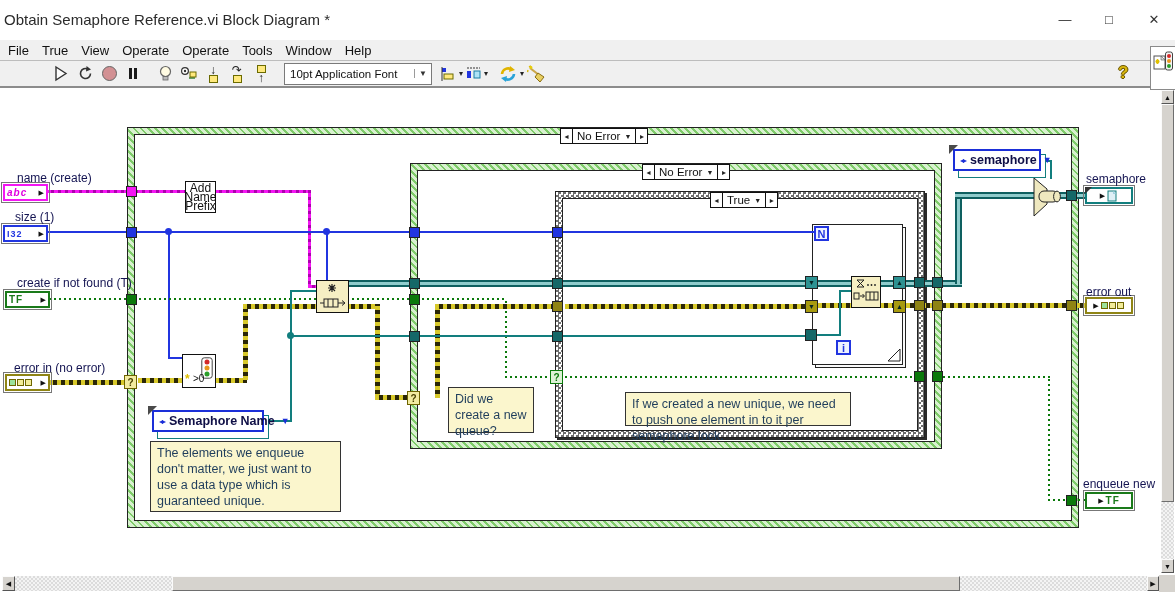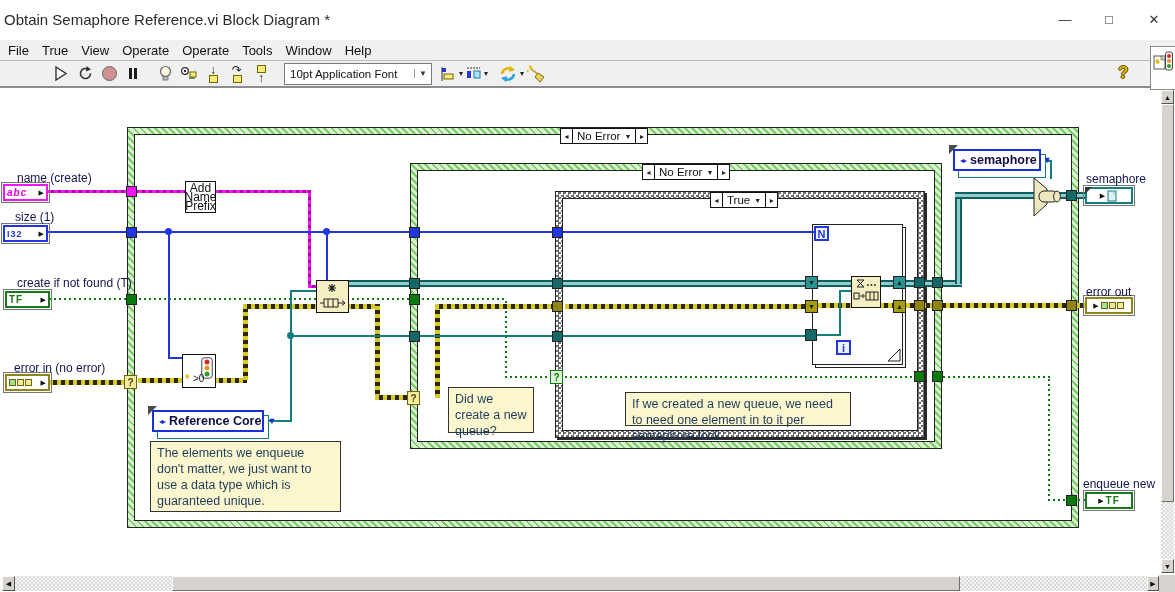--- a/index.html
+++ b/index.html
@@ -399,21 +399,21 @@
   <polygon points="3,1 16,12 16,27 3,39" fill="#efe8bf" stroke="#222"></polygon>
   <rect x="8" y="14" width="19" height="11" rx="5" fill="#efe8bf" stroke="#222"></rect>
   <ellipse cx="26" cy="19.5" rx="3.4" ry="5.4" fill="#efe8bf" stroke="#222"></ellipse>
 </svg>
 
 <div class="tdwrap" style="left:152px;top:410px;width:112px;height:24px">
   <div class="tdshadow"></div>
   <div class="foldtl"></div>
   <div class="tdmain">
     <span class="tdring">◂▸</span>
-    <span>Reference Core</span>
+    <span>Semaphore Name</span>
     <span class="tddd">▼</span>
   </div>
 </div>
 <div class="tdwrap" style="left:953px;top:149px;width:88px;height:24px">
   <div class="tdshadow"></div>
   <div class="foldtl"></div>
   <div class="tdmain">
     <span class="tdring">◂▸</span>
     <span>semaphore</span>
     <span class="tddd">▼</span>
@@ -460,21 +460,21 @@
   <span class="clustersq" style="background:#f2ec9a"></span>
 </div>
 <div class="ctl-label" style="left:1083px;top:477px">enqueue new</div>
 <div class="term t-grn" style="left:1085px;top:492px;width:48px">
   <span class="inarrow">▶</span>
   <span class="t-glyph g-grn">TF</span>
 </div>
 
 <div class="comment" style="left:150px;top:441px;width:191px;height:71px">The elements we enqueue don't matter, we just want to use a data type which is guaranteed unique.</div>
 <div class="comment" style="left:448px;top:387px;width:86px;height:46px">Did we create a new queue?</div>
-<div class="comment" style="left:625px;top:392px;width:226px;height:34px">If we created a new queue, we need to need one element in to it per semaphore lock.</div>
+<div class="comment" style="left:625px;top:392px;width:226px;height:34px">If we created a new unique, we need to push one element in to it per semaphore lock.</div>
 
 <div class="abs sb-btn" style="left:1161px;top:90px;width:13px;height:14px;z-index:9">▲</div>
 <div class="abs sb-thumb" style="left:1161px;top:104px;width:13px;height:398px;z-index:9"></div>
 <div class="abs sb-track" style="left:1161px;top:502px;width:13px;height:57px;z-index:9"></div>
 <div class="abs sb-btn" style="left:1161px;top:559px;width:13px;height:14px;z-index:9">▼</div>
 <div class="abs sb-btn" style="left:2px;top:576px;width:13px;height:15px;z-index:9">◀</div>
 <div class="abs sb-track" style="left:15px;top:576px;width:157px;height:15px;z-index:9"></div>
 <div class="abs sb-thumb" style="left:172px;top:576px;width:788px;height:15px;z-index:9"></div>
 <div class="abs sb-track" style="left:960px;top:576px;width:187px;height:15px;z-index:9"></div>
 <div class="abs sb-btn" style="left:1147px;top:576px;width:12px;height:15px;z-index:9">▶</div>

